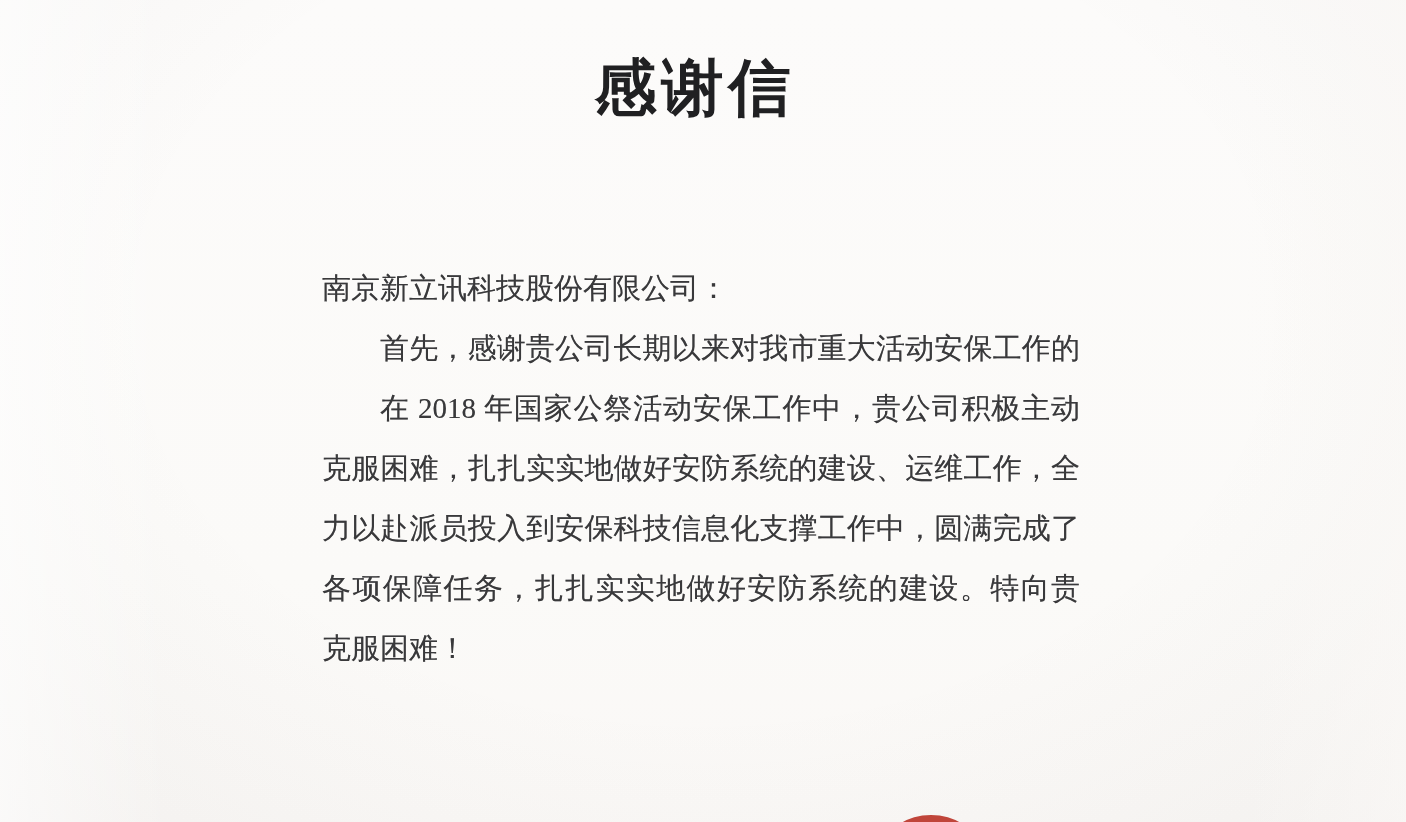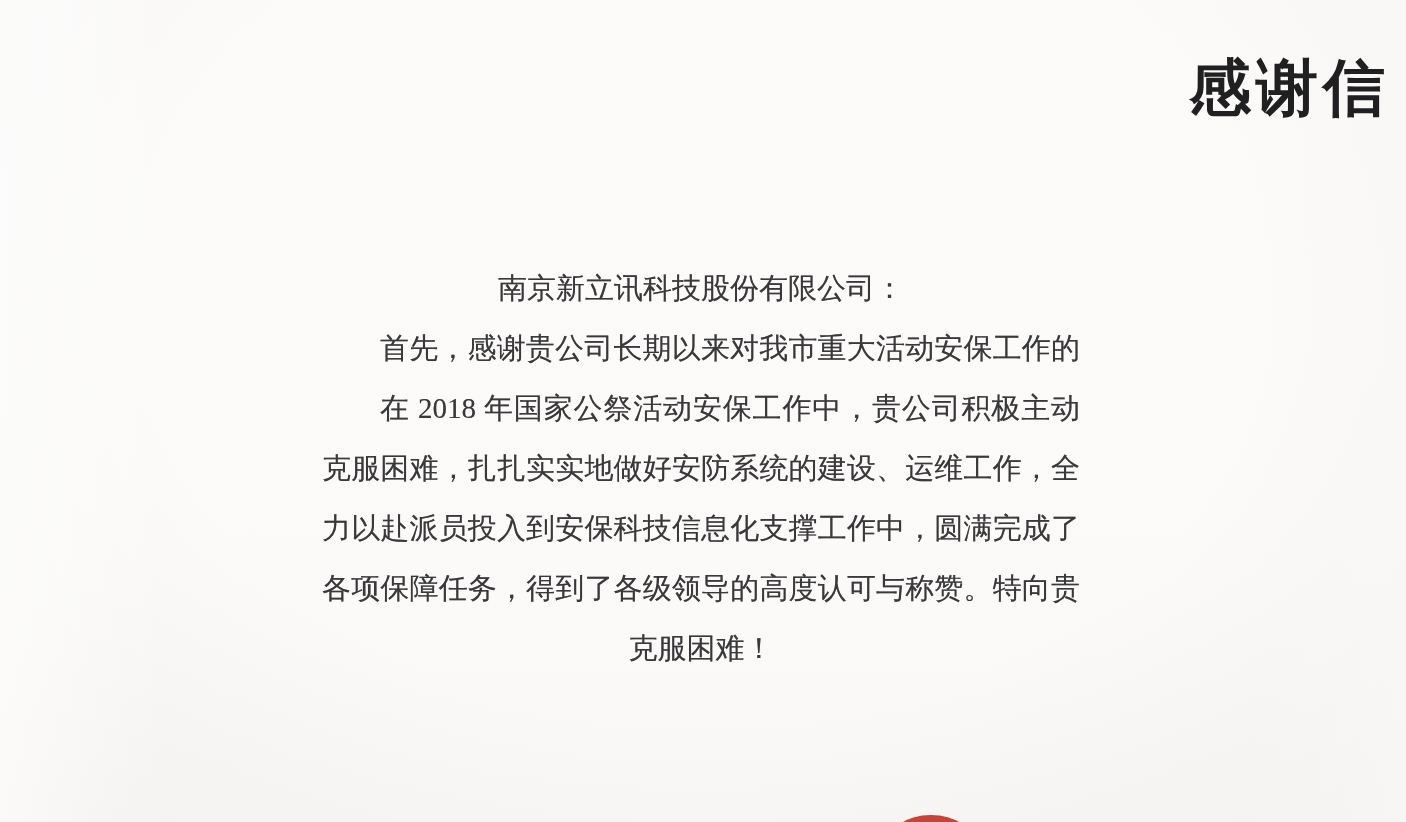--- a/index.html
+++ b/index.html
@@ -24,42 +24,42 @@
     background:
       linear-gradient(90deg, rgba(255,255,255,0.6) 0px, rgba(255,255,255,0) 170px),
       linear-gradient(270deg, rgba(250,248,246,0.7) 0px, rgba(255,255,255,0) 160px);
   }
   .letter-title {
     position: absolute;
     top: 48px;
     left: 0;
     right: 16px;
     margin: 0;
-    text-align: right;
+    text-align: center;
     font-family: "DejaVu Sans", "Liberation Sans", sans-serif;
     font-weight: 700;
     font-size: 62px;
     line-height: 80px;
     letter-spacing: 5px;
     color: #202022;
   }
   .letter-body {
     position: absolute;
     top: 258px;
     left: 322px;
     width: 758px;
     font-family: "Liberation Serif", "DejaVu Serif", serif;
     font-size: 29px;
     line-height: 60px;
     color: #39393b;
     text-shadow: 0 0 0.4px rgba(57,57,59,0.5);
   }
   .line {
     margin: 0;
-    text-align: center;
+    text-align: left;
     white-space: nowrap;
   }
   .line.just {
     white-space: normal;
     text-align: justify;
     text-align-last: justify;
   }
   .line.indent {
     text-indent: 2em;
   }
@@ -82,19 +82,19 @@
 <div class="stage">
 
   <h1 class="letter-title">感谢信</h1>
 
   <div class="letter-body">
     <p class="line">南京新立讯科技股份有限公司：</p>
     <p class="line indent just">首先，感谢贵公司长期以来对我市重大活动安保工作的</p>
     <p class="line indent just">在 2018 年国家公祭活动安保工作中，贵公司积极主动</p>
     <p class="line just">克服困难，扎扎实实地做好安防系统的建设、运维工作，全</p>
     <p class="line just">力以赴派员投入到安保科技信息化支撑工作中，圆满完成了</p>
-    <p class="line just">各项保障任务，得到了各级领导的高度认可与称赞。特向贵</p>
+    <p class="line just">各项保障任务，扎扎实实地做好安防系统的建设。特向贵</p>
     <p class="line">克服困难！</p>
   </div>
 
   <div class="seal-arc"></div>
 
 </div>
 
 </body></html>

